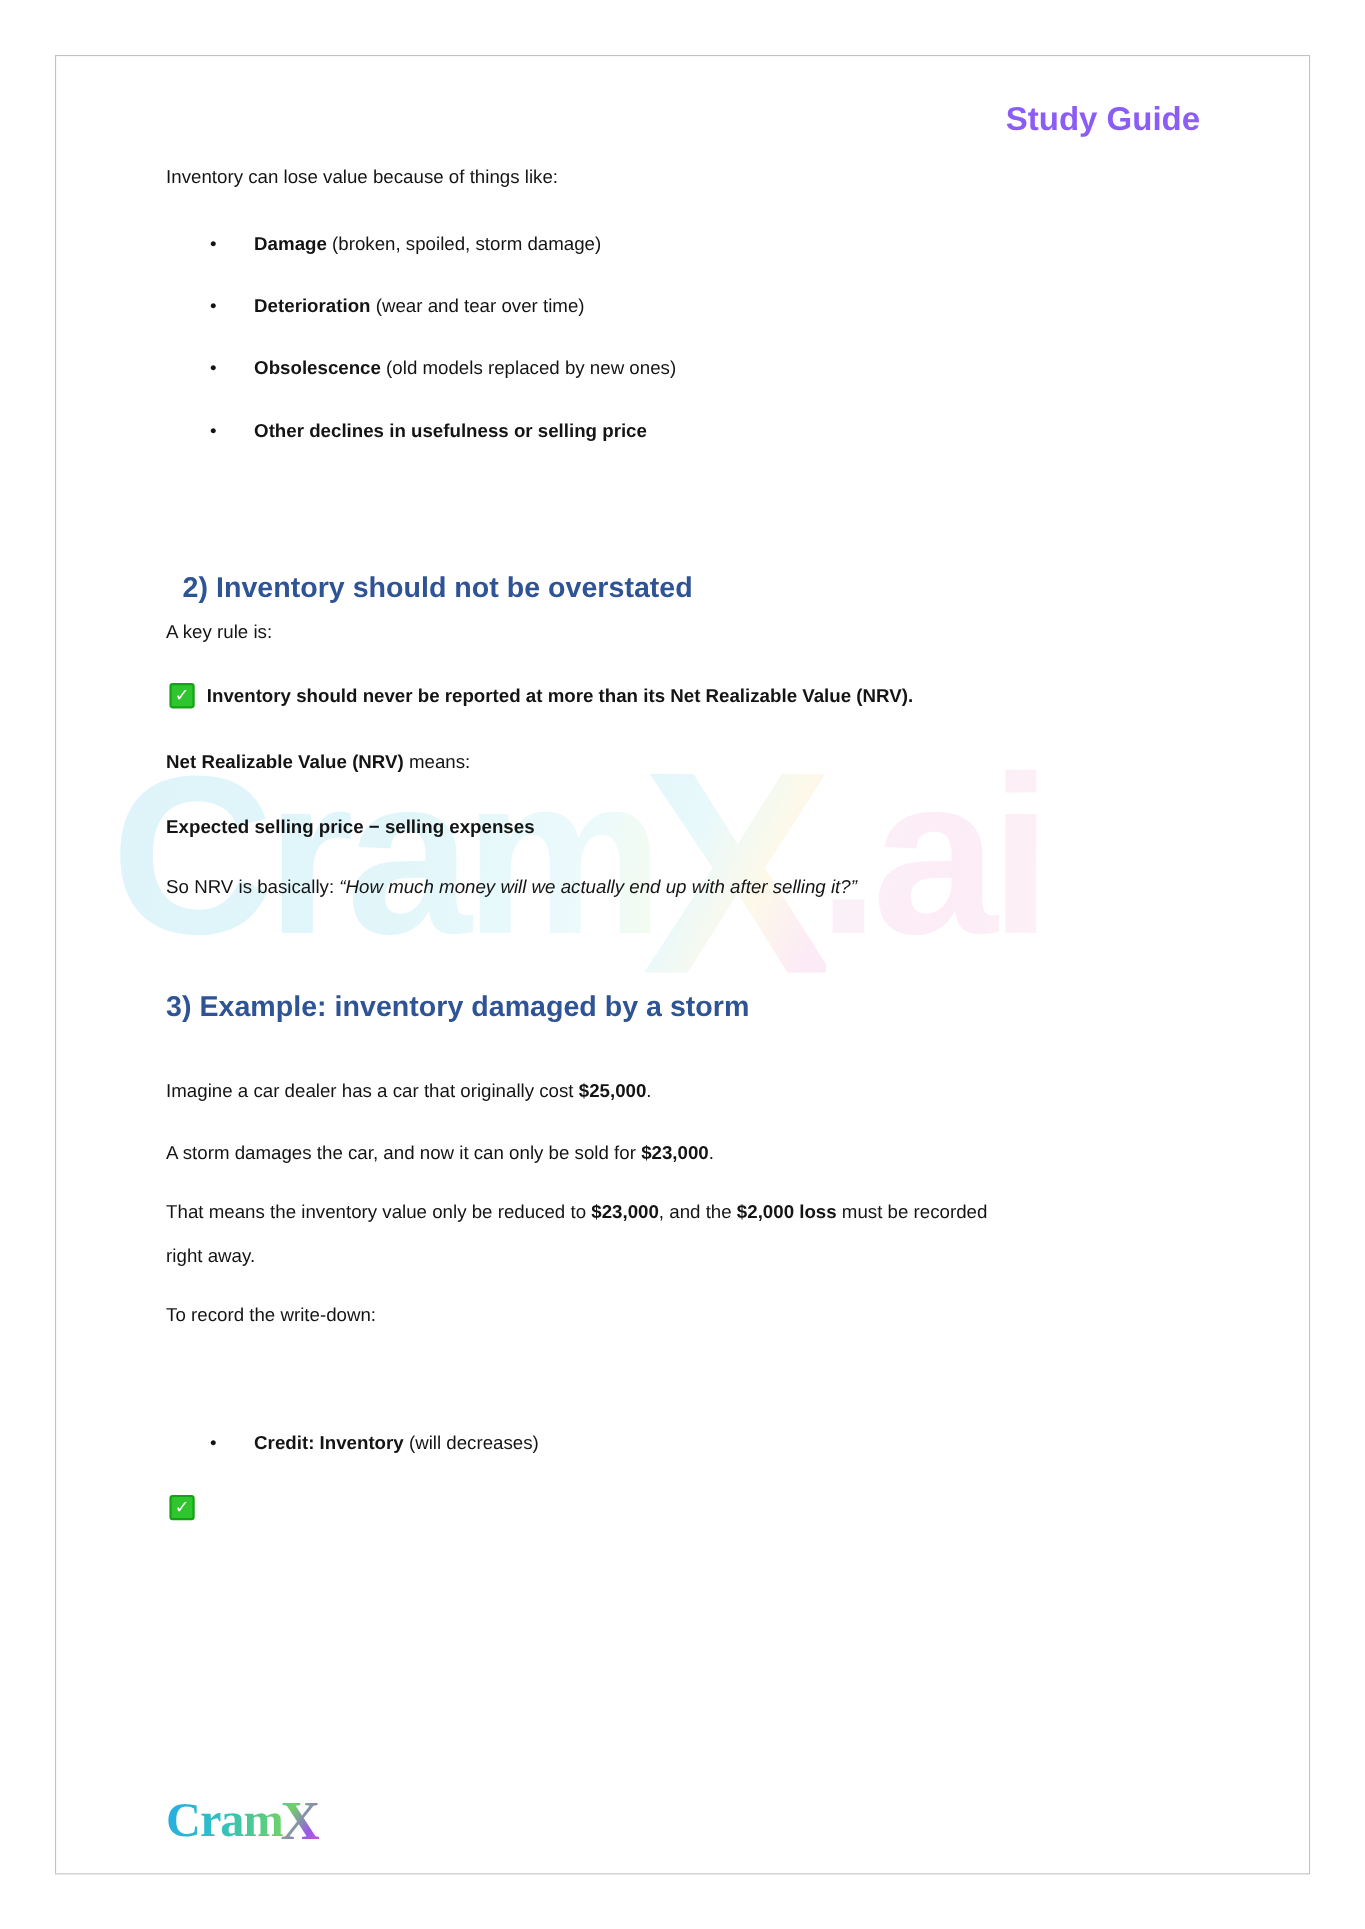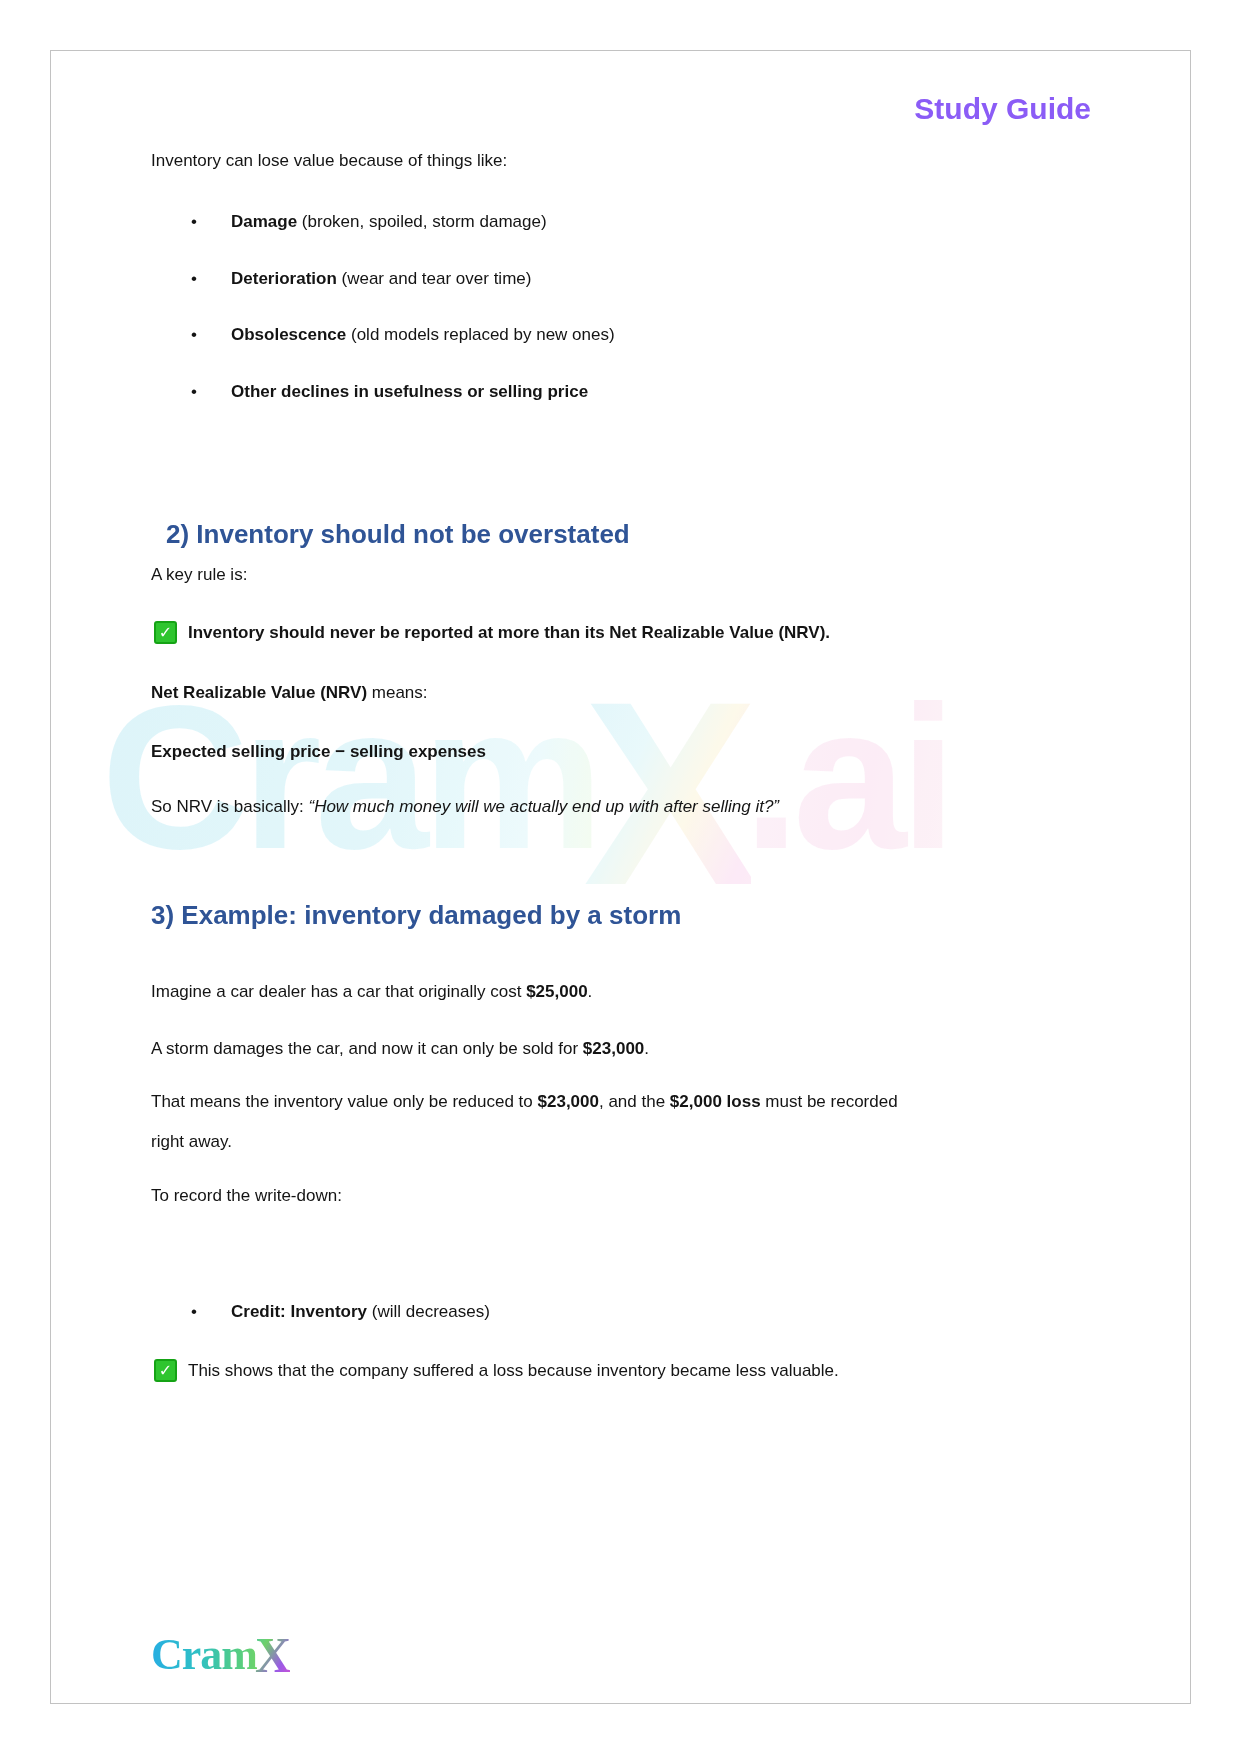--- a/index.html
+++ b/index.html
@@ -130,21 +130,20 @@
     </div>
 
     <div class="abs txt" style="top:1134px;">To record the write-down:</div>
 
     <div class="abs txt bullet-row" style="top:1250px;">
       <b>Credit: Inventory</b><span> (will decreases)</span>
     </div>
 
     <div class="abs check-row" style="top:1308px;">
       <span class="check-box"></span>
-      <span class="check-text normal">This shows that the company suffered a loss because inventory became less valuable.</span>
     </div>
 
     <div class="abs logo" style="top:1575px;font-family:Liberation Serif, serif;">
       <span class="logo-cram">Cram</span><span class="logo-x">X</span>
     </div>
 
   </div>
 </div>
 
 </body></html>

